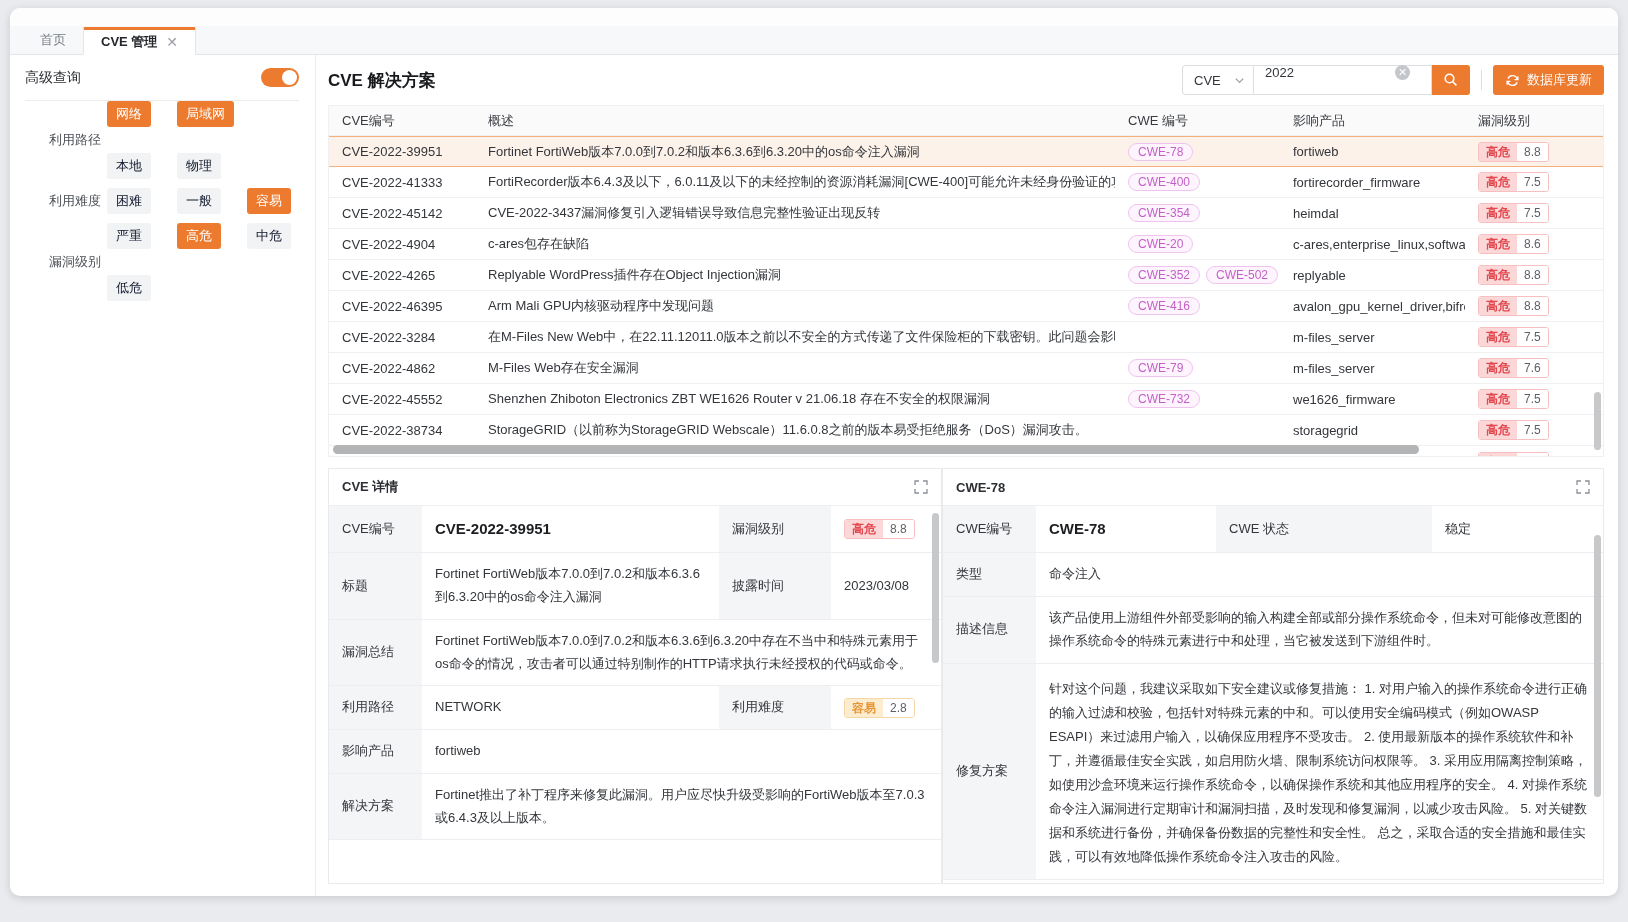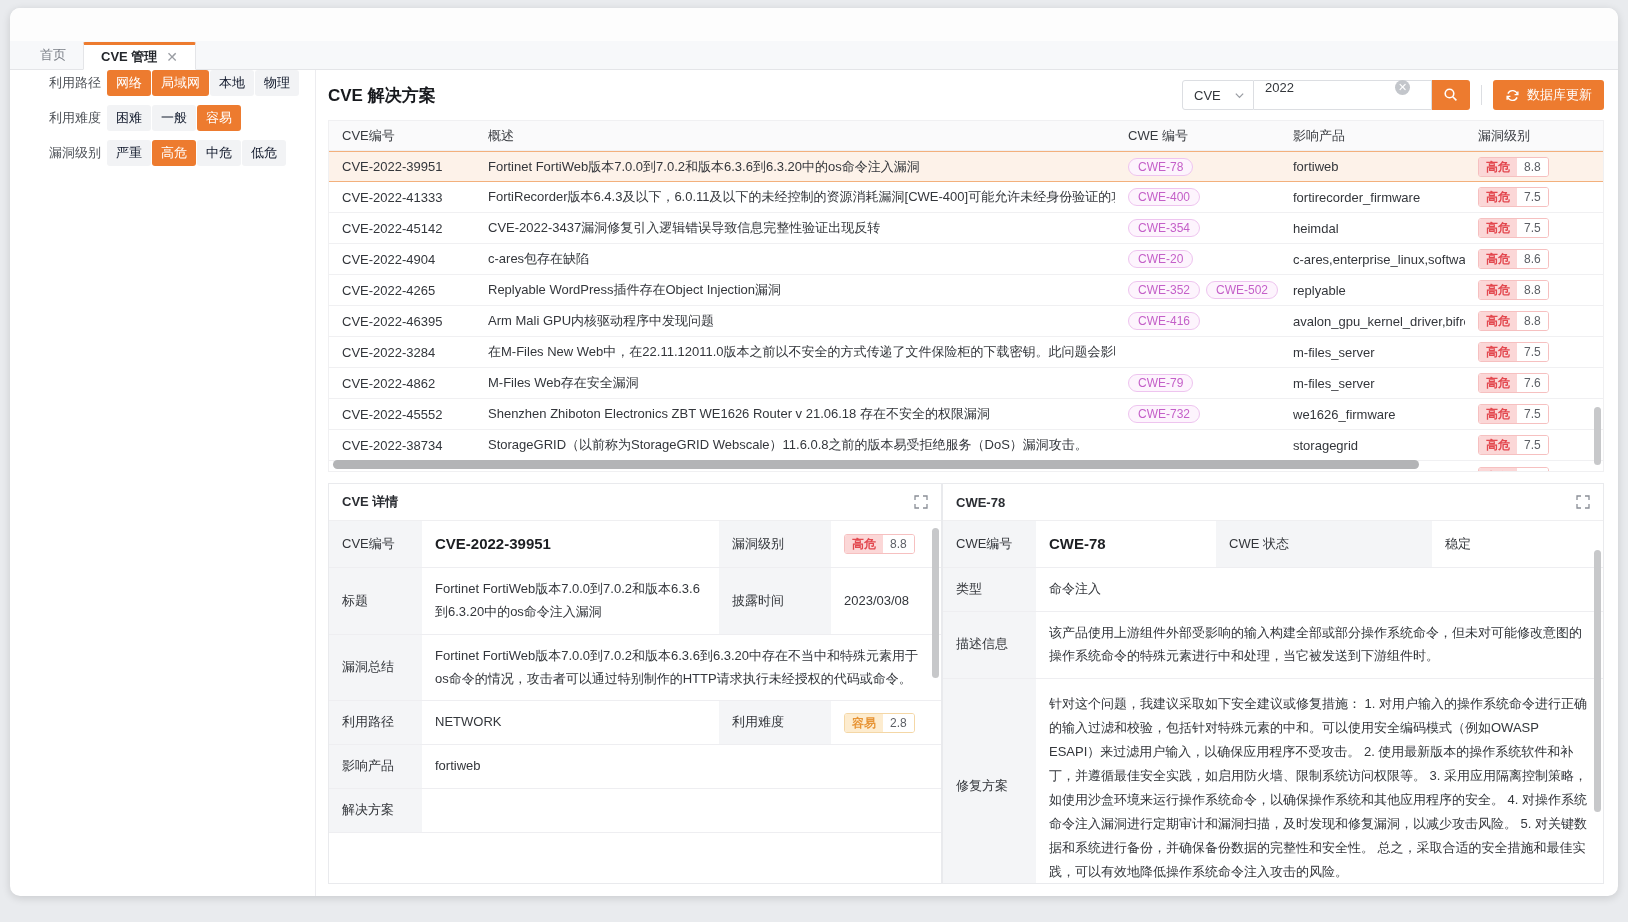--- a/index.html
+++ b/index.html
@@ -4,41 +4,41 @@
 <style>
   * { margin:0; padding:0; box-sizing:border-box; }
   html,body { width:1628px; height:922px; }
   body { background:#e9ebee; font-family:"Liberation Sans","DejaVu Sans",sans-serif; position:relative; overflow:hidden; }
 
   .card { position:absolute; left:10px; top:8px; width:1608px; height:888px; background:#fff;
           border-radius:10px; box-shadow:0 2px 8px rgba(0,0,0,.14); overflow:hidden;
           display:flex; flex-direction:column; }
 
   
-  .tabbar { padding-top:33px; background:#fdfdfd; }
+  .tabbar { padding-top:18px; background:#fdfdfd; }
   .tabs { display:flex; align-items:flex-end; height:29px; padding-left:13px; border-bottom:1px solid #e4e5e8; background:#f7f8fa; }
   .tab { display:flex; align-items:center; gap:9px; height:28px; padding:0 17px; font-size:13px; color:#7b7f87; cursor:pointer; }
   .tab.active { background:#fff; color:#23262b; font-weight:bold; border:1px solid #e4e5e8; border-top:3px solid #ed7b2f;
                 border-bottom:1px solid #fff; margin-bottom:-1px; border-radius:2px 2px 0 0; }
   .tab-close { color:#9a9da3; font-weight:normal; font-size:14px; line-height:1; }
 
   .body { flex:1; display:flex; min-height:0; }
 
   
   .sidebar { width:306px; border-right:1px solid #ececef; padding:0 16px 0 15px; flex-shrink:0; }
   .adv-row { height:46px; display:flex; align-items:center; justify-content:space-between; border-bottom:1px solid #ececef; }
   .adv-row .lbl { font-size:14px; color:#2b2e33; }
   .toggle { width:38px; height:19px; border-radius:10px; background:#ed7b2f; position:relative; display:inline-block; cursor:pointer; }
   .toggle .knob { position:absolute; right:2px; top:2px; width:15px; height:15px; border-radius:50%; background:#fff; }
   .cond-head { height:44px; display:flex; align-items:center; justify-content:space-between; }
   .cond-title { font-size:14px; color:#2b2e33; font-weight:bold; }
   .reset { font-size:13px; color:#f2542c; cursor:pointer; }
   .filter-row { display:flex; align-items:center; margin:0 0 9px 24px; }
   .filter-label { font-size:13px; color:#4d5157; width:58px; flex-shrink:0; }
-  .filter-opts { display:flex; gap:1px; flex-wrap:wrap; }
+  .filter-opts { display:flex; gap:26px; flex-wrap:wrap; }
   .fbtn { font-size:13px; color:#0f172a; background:#f2f3f5; border-radius:3px; padding:4px 9px; cursor:pointer; white-space:nowrap; }
   .fbtn.sel { background:#ed7b2f; color:#fff; }
 
   
   .main { flex:1; min-width:0; padding:0 14px 12px 12px; display:flex; flex-direction:column; }
   .main-header { height:50px; display:flex; align-items:center; justify-content:space-between; }
   .page-title { font-size:17px; color:#17191d; font-weight:bold; }
   .controls { display:flex; align-items:center; }
   .sel-box { height:30px; min-width:72px; border:1px solid #dcdee2; border-radius:3px 0 0 3px; display:flex; align-items:center;
              justify-content:space-between; padding:0 8px 0 11px; font-size:13px; color:#33363b; background:#fff; cursor:pointer; gap:8px; }
@@ -107,20 +107,26 @@
       <div class="tab active">
         <span>CVE 管理</span>
         <span class="tab-close">✕</span>
       </div>
     </div>
   </div>
 
   <div class="body">
 
     <aside class="sidebar">
+      <div class="adv-row">
+        <span class="lbl">高级查询</span>
+        <span class="toggle">
+            <span class="knob"></span>
+          </span>
+      </div>
 
       <div class="filter-row">
         <span class="filter-label">利用路径</span>
         <span class="filter-opts">
           <span class="fbtn sel">网络</span>
           <span class="fbtn sel">局域网</span>
           <span class="fbtn">本地</span>
           <span class="fbtn">物理</span>
         </span>
       </div>
@@ -375,20 +381,21 @@
                     <span class="score">2.8</span>
                   </span>
                 </div>
             </div>
             <div class="prow">
               <div class="pcell plabel">影响产品</div>
               <div class="pcell pvalue">fortiweb</div>
             </div>
             <div class="prow">
               <div class="pcell plabel">解决方案</div>
+              <div class="pcell pvalue">Fortinet推出了补丁程序来修复此漏洞。用户应尽快升级受影响的FortiWeb版本至7.0.3或6.4.3及以上版本。</div>
             </div>
             <div class="vthumb"></div>
           </div>
         </section>
 
         <section class="panel right">
           <div class="panel-header">
             <span>CWE-78</span>
             <span class="expand-btn">
               <svg width="14" height="14" viewBox="0 0 14 14" fill="none" stroke="#8a8f97" stroke-width="1.3">

